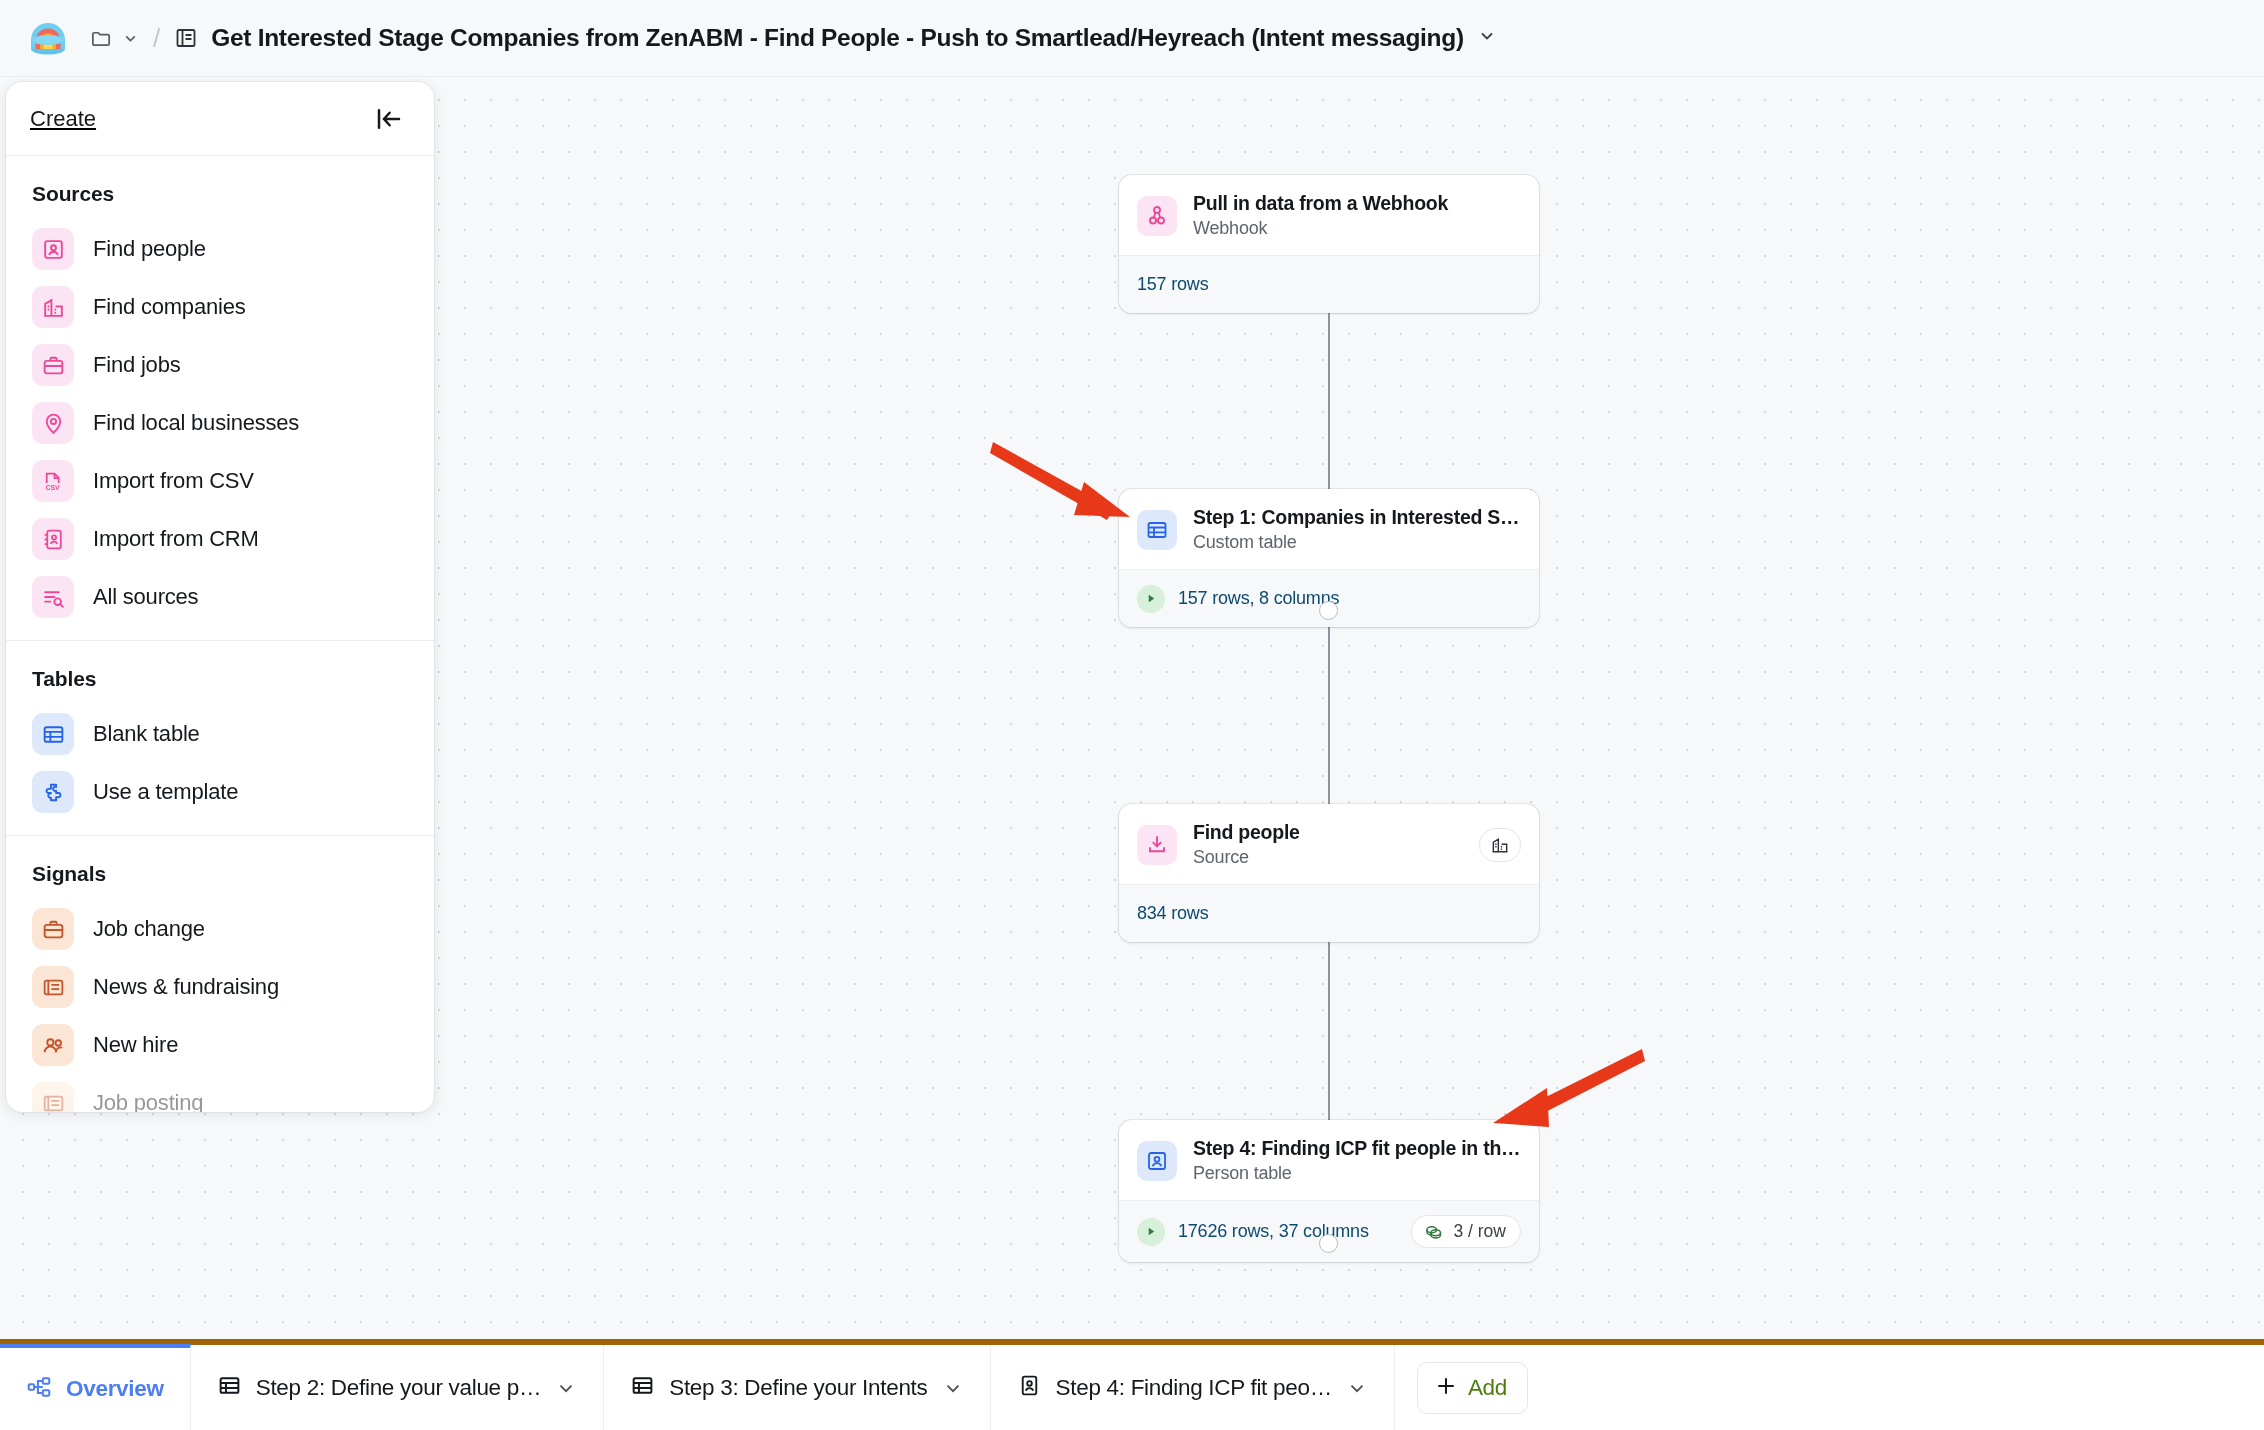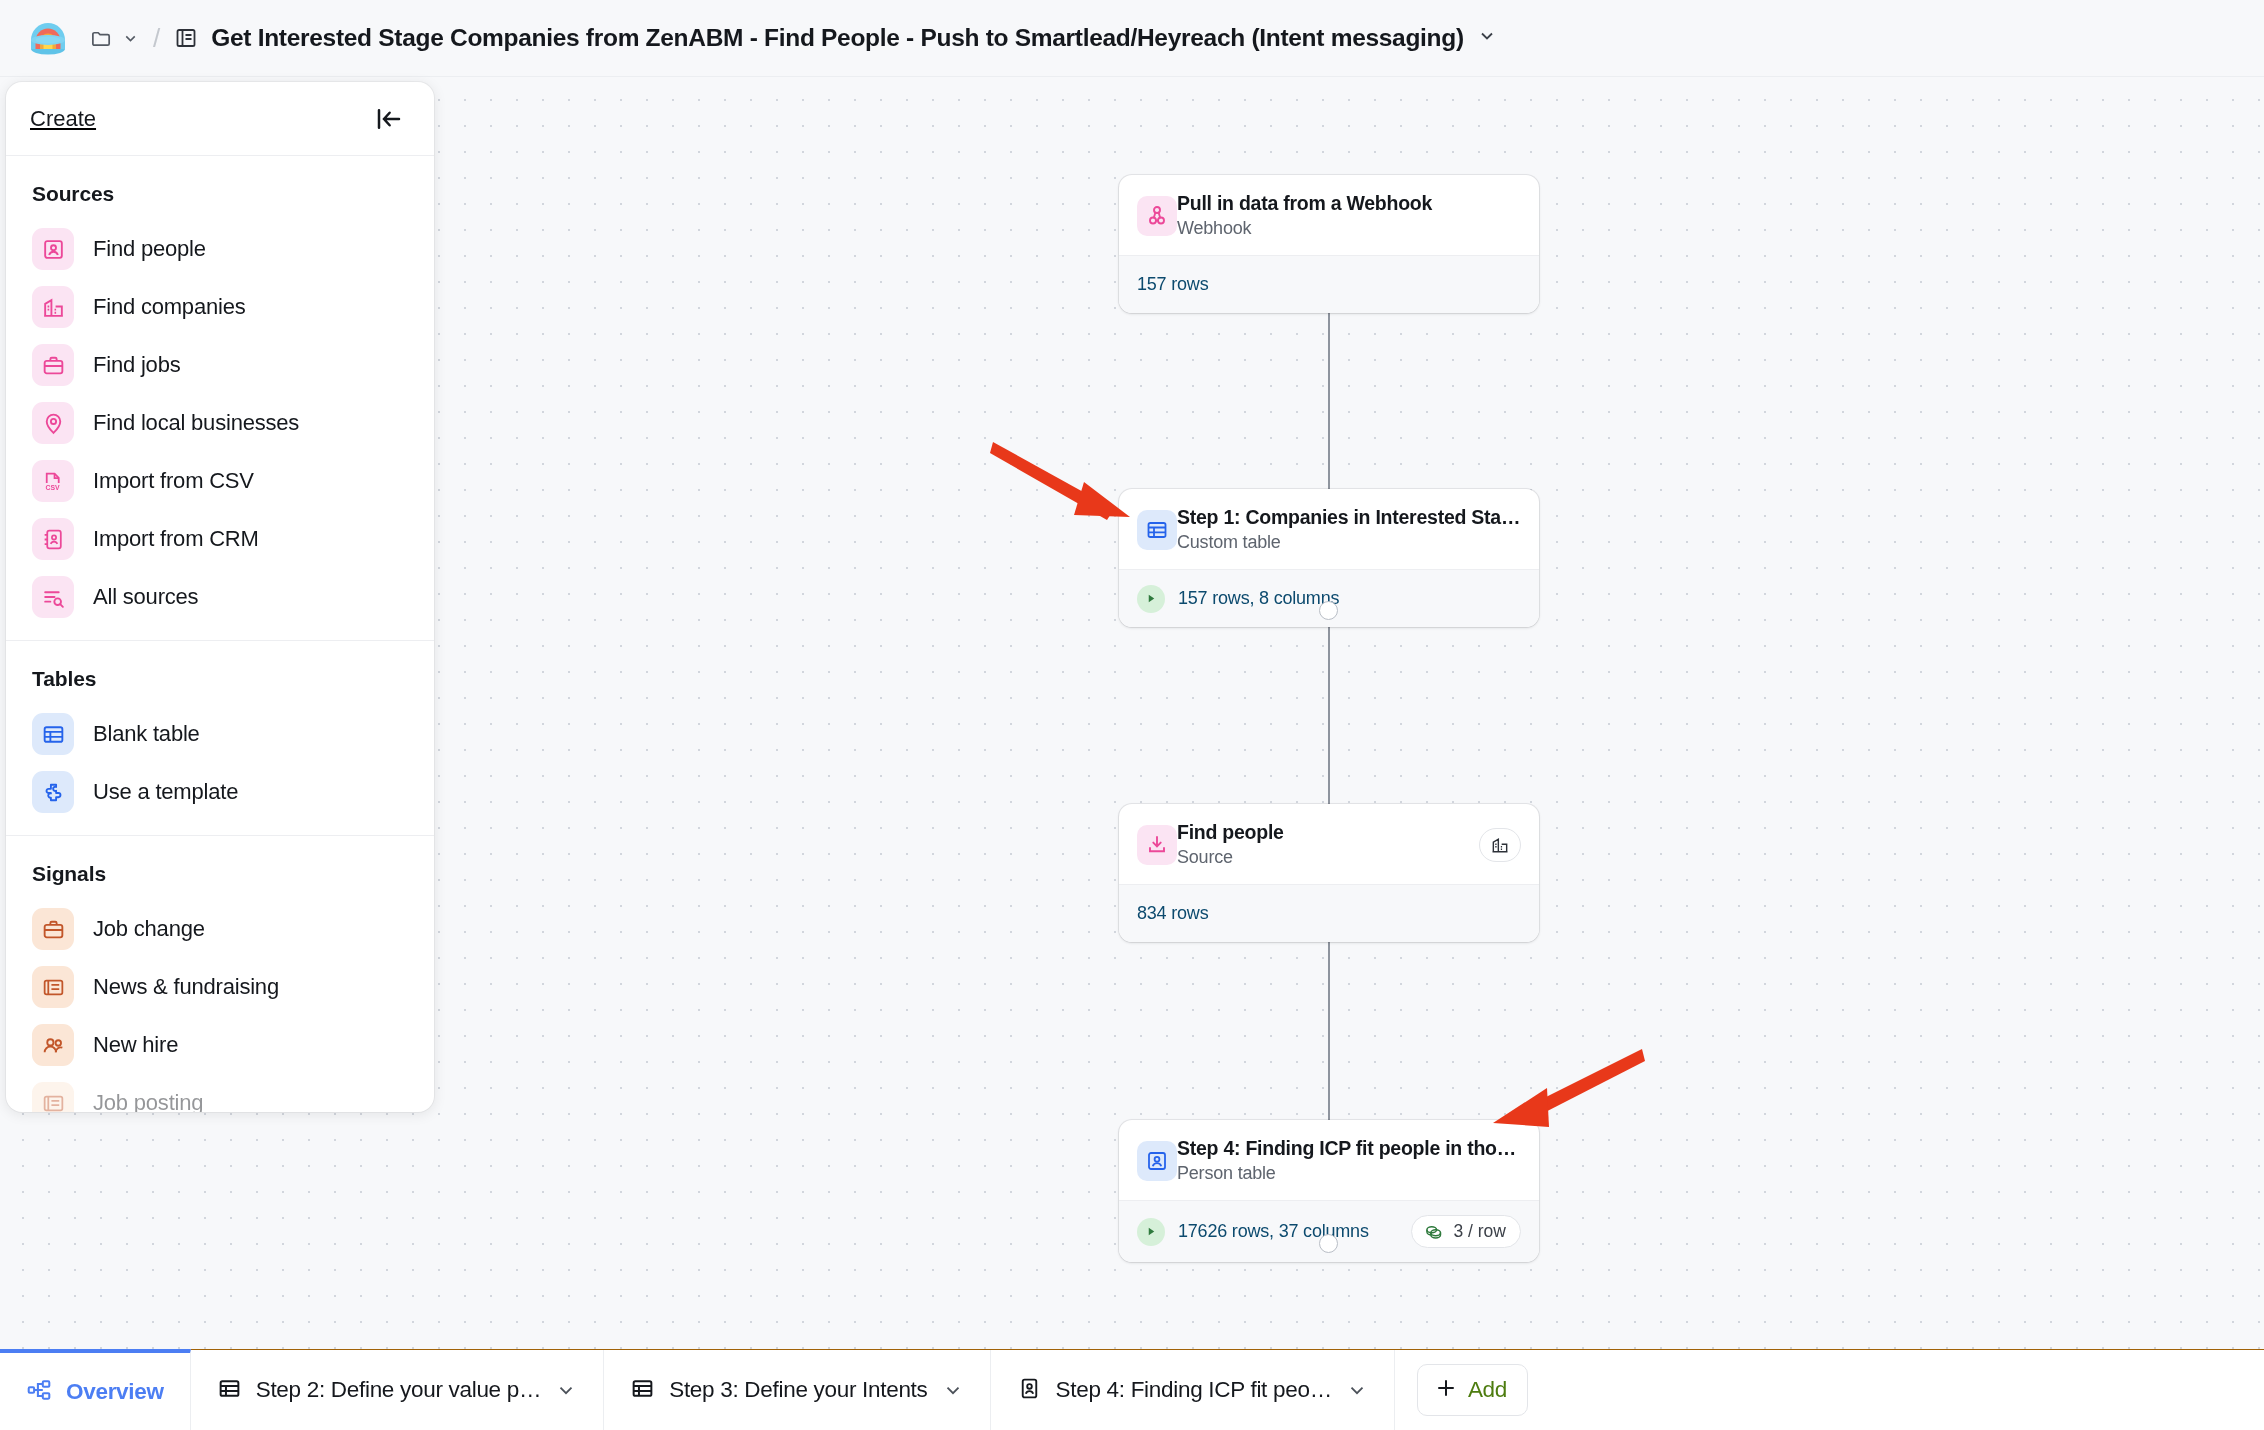--- a/index.html
+++ b/index.html
@@ -78,21 +78,21 @@
   .sb-label { font-size: 22px; color:#15181d; letter-spacing:-0.2px; }
   .sb-fade { opacity: .45; }
 
   
   .node {
     position:absolute; width: 420px;
     background:#ffffff; border-radius: 13px;
     box-shadow: 0 1px 3px rgba(17,20,26,.13), 0 0 0 1px rgba(17,20,26,.07);
     overflow:hidden; z-index: 12;
   }
-  .node-top { display:flex; align-items:center; padding: 17px 18px 16px 18px; }
+  .node-top { display:flex; align-items:center; gap:16px; padding: 17px 18px 16px 18px; }
   .node-ico { width:40px; height:40px; border-radius:10px; flex:none;
               display:flex; align-items:center; justify-content:center; }
   .node-text { flex:1; min-width:0; }
   .node-title {
     font-size: 19.5px; font-weight: 700; color:#15181d; letter-spacing:-0.25px;
     white-space:nowrap; overflow:hidden; text-overflow:ellipsis;
   }
   .node-sub { font-size: 18px; color:#5e646e; margin-top:3px; letter-spacing:-0.2px; }
   .node-badge-r {
     width:42px; height:34px; border-radius:17px; flex:none;
@@ -122,22 +122,22 @@
   .handle {
     position:absolute; width:19px; height:19px; border-radius:50%;
     background:#fff; border:1.5px solid #b9bec6; z-index:14;
   }
 
   
   .annot { position:absolute; z-index:40; pointer-events:none; }
 
   
   .tabbar {
-    position:absolute; bottom:0; left:0; width:2264px; height:81px;
-    background:#ffffff; border-top:1px solid #a16207;
+    position:absolute; bottom:0; left:0; width:2264px; height:91px;
+    background:#ffffff; border-top:6px solid #a16207;
     display:flex; align-items:stretch; z-index:50;
   }
   .tab {
     display:flex; align-items:center; gap:14px;
     padding: 0 26px; cursor:pointer; position:relative;
     border-right: 1px solid #eceef1;
   }
   .tab-overview { border-top: 4px solid #4C7EF3; margin-top:-1px; }
   .tab-label { font-size:22.5px; color:#15181d; letter-spacing:-0.3px; white-space:nowrap; }
   .tab-overview .tab-label { color:#4C7EF3; font-weight:700; }

